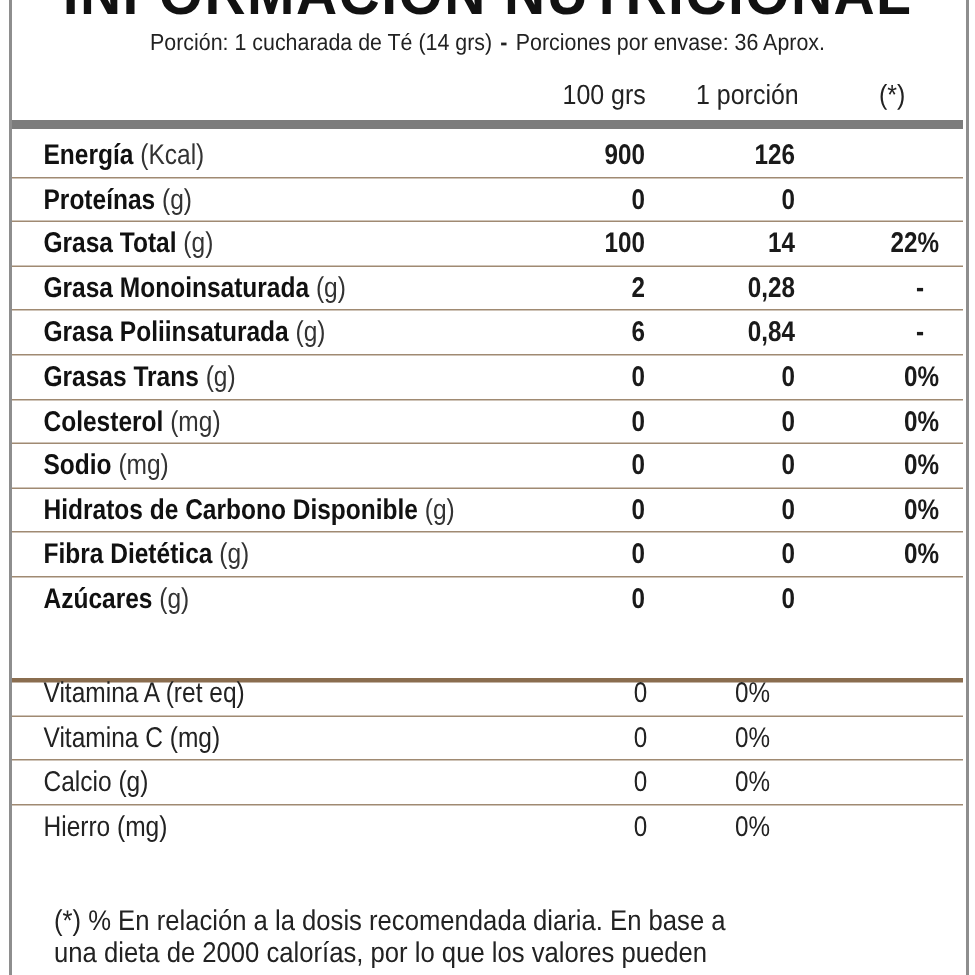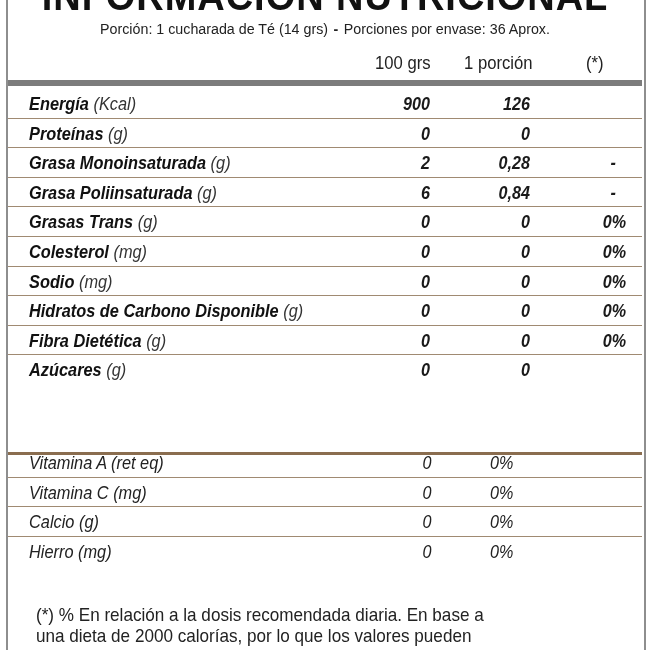--- a/index.html
+++ b/index.html
@@ -9,21 +9,21 @@
            border-left:2px solid #8e8e8e; border-right:2px solid #8e8e8e; }
   .title { position:absolute; left:0; top:-24px; width:650px; text-align:center;
            font-size:40px; font-weight:bold; letter-spacing:1px; color:#111;
            transform:scaleX(0.95); line-height:40px; white-space:nowrap; }
   .portion { position:absolute; left:0; top:20px; width:650px; text-align:center;
              font-size:15.5px; color:#222; transform:scaleX(0.92); white-space:nowrap; }
   .portion .dash { font-weight:bold; margin:0 6px; }
   .col-head { position:absolute; top:52px; font-size:18.5px; color:#222; transform:scaleX(0.9); transform-origin:left; white-space:nowrap; }
   .graybar { position:absolute; left:8px; top:80px; width:634px; height:6px; background:#7c7c7c; }
   .table { position:absolute; left:8px; top:89px; width:634px; }
-  .row { position:relative; height:29.6px; border-bottom:1.5px solid #a08a72; box-sizing:border-box;font-style:italic; }
+  .row { position:relative; height:29.6px; border-bottom:1.5px solid #a08a72; box-sizing:border-box; }
   .row:last-child { border-bottom:none; }
   .cell { position:absolute; top:2px; font-size:19px; line-height:25px; white-space:nowrap; }
   .name { left:21px; transform:scaleX(0.86); transform-origin:left; }
   .name b { font-weight:bold; color:#111; }
   .name span { font-weight:normal; color:#333; }
   .v100 { width:50px; left:372px; text-align:right; font-weight:bold; transform:scaleX(0.85); transform-origin:right; }
   .vpor { width:60px; left:462px; text-align:right; font-weight:bold; transform:scaleX(0.85); transform-origin:right; }
   .vpct { width:60px; left:558px; text-align:right; font-weight:bold; transform:scaleX(0.85); transform-origin:right; }
   .brownbar { position:absolute; left:8px; top:452px; width:634px; height:3px; background:#8a6d4f; }
   .vtable { position:absolute; left:8px; top:448px; width:634px; }
@@ -55,20 +55,26 @@
     <div class="cell name"><b>Energía</b> <span>(Kcal)</span></div>
     <div class="cell v100">900</div>
     <div class="cell vpor">126</div>
     <div class="cell vpct"></div>
   </div>
   <div class="row">
     <div class="cell name"><b>Proteínas</b> <span>(g)</span></div>
     <div class="cell v100">0</div>
     <div class="cell vpor">0</div>
     <div class="cell vpct"></div>
+  </div>
+  <div class="row">
+    <div class="cell name"><b>Grasa Total</b> <span>(g)</span></div>
+    <div class="cell v100">100</div>
+    <div class="cell vpor">14</div>
+    <div class="cell vpct">22%</div>
   </div>
   <div class="row">
     <div class="cell name"><b>Grasa Monoinsaturada</b> <span>(g)</span></div>
     <div class="cell v100">2</div>
     <div class="cell vpor">0,28</div>
     <div class="cell vpct" style="left:548px;">-</div>
   </div>
   <div class="row">
     <div class="cell name"><b>Grasa Poliinsaturada</b> <span>(g)</span></div>
     <div class="cell v100">6</div>

